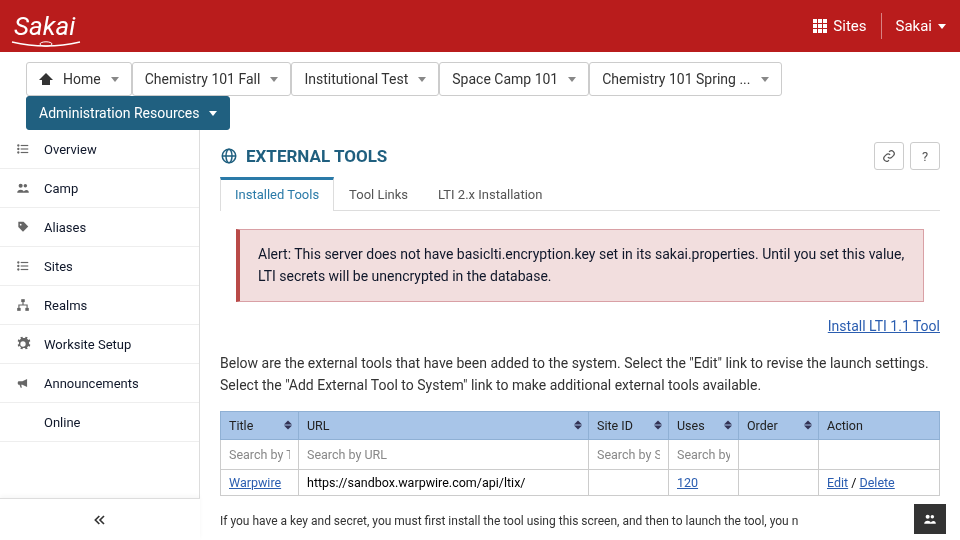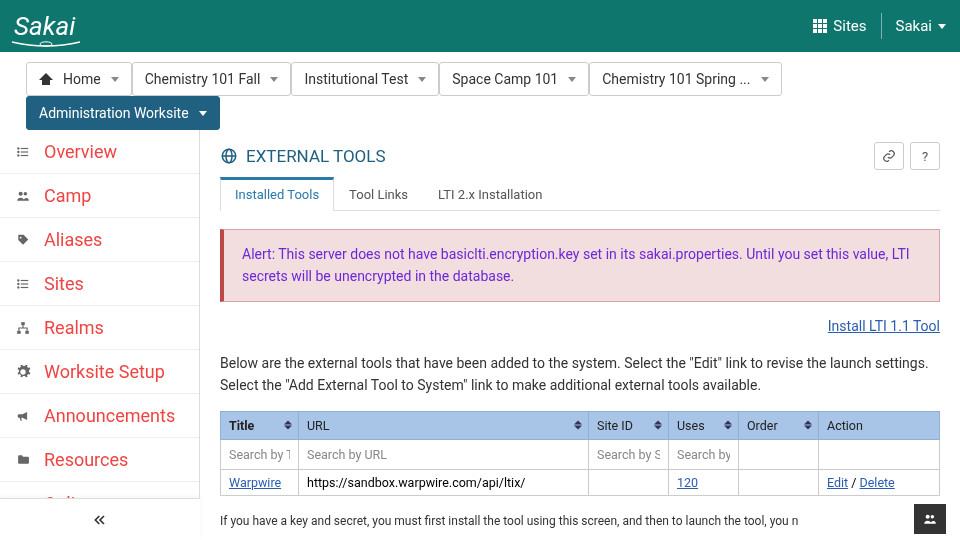--- a/index.html
+++ b/index.html
@@ -1,47 +1,47 @@
 <!DOCTYPE html>
 <html><head>
 <meta charset="utf-8">
 <style>
 *{box-sizing:border-box;margin:0;padding:0;font-family:-apple-system,BlinkMacSystemFont,"Segoe UI",Roboto,Arial,sans-serif}
 body{background:#fff;width:960px;height:540px;overflow:hidden;position:relative}
-.topbar{background:#0f766e;height:52px;display:flex;align-items:center;justify-content:space-between;padding:0 14px;color:#fff}
+.topbar{background:#b91c1c;height:52px;display:flex;align-items:center;justify-content:space-between;padding:0 14px;color:#fff}
 .logo{font-family:Georgia,serif;font-size:26px;font-style:italic;position:relative}
 .logo-underline{position:absolute;left:-4px;bottom:-6px;width:72px;height:8px}
 .topbar-right{display:flex;align-items:center;gap:14px}
 .sites-btn{display:flex;align-items:center;gap:6px;font-size:15px;cursor:pointer}
 .grid-icon{display:inline-grid;grid-template-columns:repeat(3,4px);grid-template-rows:repeat(3,4px);gap:1px}
 .grid-icon span{background:#fff;width:4px;height:4px}
 .divider{width:1px;height:26px;background:rgba(255,255,255,.45)}
 .user-menu{display:flex;align-items:center;gap:6px;font-size:15px;cursor:pointer}
 .nav-tabs{padding:10px 26px 0;display:flex;flex-wrap:wrap;gap:0}
 .nav-tab{border:1px solid #ccc;border-radius:3px;background:#fff;padding:8px 12px;font-size:14px;display:flex;align-items:center;gap:10px;cursor:pointer;color:#333}
 .nav-tab.active{background:#206080;border-color:#206080;color:#fff}
 .nav-tab.active .chev{border-top-color:#fff}
 .home-icon{width:14px;height:12px;position:relative;display:inline-block}
 .home-icon::before{content:"";position:absolute;top:0;left:0;border-left:7px solid transparent;border-right:7px solid transparent;border-bottom:7px solid #333}
 .home-icon::after{content:"";position:absolute;bottom:0;left:3px;width:8px;height:6px;background:#333}
 .chev{width:0;height:0;border-left:4px solid transparent;border-right:4px solid transparent;border-top:5px solid #888}
 .main{display:flex;height:calc(540px - 52px - 90px)}
 .sidebar{width:200px;border-right:1px solid #ddd;background:#fff}
-.side-item{display:flex;align-items:center;gap:12px;padding:11px 14px;font-size:18px;color:#ef4444;border-bottom:1px solid #eee;cursor:pointer}
+.side-item{display:flex;align-items:center;gap:12px;padding:11px 14px;font-size:13px;color:#0f172a;border-bottom:1px solid #eee;cursor:pointer}
 .side-icon{width:18px;height:16px;display:flex;align-items:center;justify-content:center;color:#666}
 .collapse-bar{position:absolute;left:0;bottom:0;width:200px;height:42px;border-top:1px solid #ddd;background:#fff;display:flex;align-items:center;justify-content:center;cursor:pointer;box-shadow:0 -2px 4px rgba(0,0,0,.04)}
 .content{flex:1;padding:12px 20px 0 20px;overflow:hidden}
 .page-head{display:flex;align-items:center;justify-content:space-between}
-.page-title{display:flex;align-items:center;gap:8px;color:#1f5f7f;font-weight:400;font-size:17px}
+.page-title{display:flex;align-items:center;gap:8px;color:#1f5f7f;font-weight:700;font-size:17px}
 .page-actions{display:flex;gap:6px}
 .icon-btn{width:30px;height:28px;border:1px solid #ccc;border-radius:3px;background:#fff;display:flex;align-items:center;justify-content:center;cursor:pointer;font-size:13px;color:#555}
 .sub-tabs{display:flex;border-bottom:1px solid #ddd;margin-top:6px}
 .sub-tab{padding:9px 14px;font-size:13px;color:#555;cursor:pointer;border:1px solid transparent;border-bottom:none;position:relative;top:1px}
 .sub-tab.active{color:#2a7aa8;border-color:#ddd;background:#fff;border-top:3px solid #2a7aa8;padding-top:7px}
-.alert{border:1px solid #d9a0a5;border-left:4px solid #b94a48;background:#f2dede;color:#6d28d9;padding:14px 18px;margin:18px 0 14px;font-size:14px;line-height:1.55}
+.alert{border:1px solid #d9a0a5;border-left:4px solid #b94a48;background:#f2dede;color:#0f172a;padding:14px 18px;margin:18px 16px 14px;font-size:14px;line-height:1.55}
 .install-link{text-align:right;margin-bottom:18px}
 .install-link a{color:#2a5db0;text-decoration:underline;font-size:14px;cursor:pointer}
 .intro{font-size:14px;color:#333;line-height:1.55;margin-bottom:14px}
 table{width:100%;border-collapse:collapse;font-size:12.5px}
 th{background:#a8c5e8;border:1px solid #8fb0d4;padding:6px 8px;text-align:left;font-weight:400;color:#222;position:relative}
 .sort{position:absolute;right:6px;top:50%;transform:translateY(-50%);display:flex;flex-direction:column;gap:1px}
 .sort .up{width:0;height:0;border-left:4px solid transparent;border-right:4px solid transparent;border-bottom:4px solid #335}
 .sort .dn{width:0;height:0;border-left:4px solid transparent;border-right:4px solid transparent;border-top:4px solid #335}
 td{border:1px solid #ccc;padding:5px 8px;background:#fff}
 td input{width:100%;border:none;outline:none;font-size:12.5px;padding:2px 0;background:transparent}
@@ -101,21 +101,21 @@
     </div>
     <div class="nav-tab">
       <span>Space Camp 101</span>
       <span class="chev"></span>
     </div>
     <div class="nav-tab">
       <span>Chemistry 101 Spring ...</span>
       <span class="chev"></span>
     </div>
     <div class="nav-tab active">
-      <span>Administration Worksite</span>
+      <span>Administration Resources</span>
       <span class="chev"></span>
     </div>
   </div>
 
 <div class="main">
   <div class="sidebar" id="sidebar">
       <div class="side-item">
         <span class="side-icon">
           <svg width="16" height="14" viewBox="0 0 24 24" fill="none" stroke="#666" stroke-width="2">
             <line x1="8" y1="6" x2="21" y2="6"></line>
@@ -181,28 +181,20 @@
       </div>
       <div class="side-item">
         <span class="side-icon">
           <svg width="16" height="14" viewBox="0 0 24 24" fill="none" stroke="#666" stroke-width="2">
             <path d="M3 11v2a2 2 0 002 2h1l2 5h2l-1-5h2l8 4V5l-8 4H5a2 2 0 00-2 2z" fill="#666" stroke="none"></path>
           </svg>
         </span>
         <span>Announcements</span>
       </div>
       <div class="side-item">
-        <span class="side-icon">
-          <svg width="16" height="13" viewBox="0 0 24 24" fill="#666">
-            <path d="M3 6a2 2 0 012-2h5l2 3h9a2 2 0 012 2v9a2 2 0 01-2 2H5a2 2 0 01-2-2z"></path>
-          </svg>
-        </span>
-        <span>Resources</span>
-      </div>
-      <div class="side-item">
         <span class="side-icon"></span>
         <span>Online</span>
       </div>
     </div>
 
   <div class="content">
     <div class="page-head">
       <div class="page-title">
         <svg width="18" height="18" viewBox="0 0 24 24">
             <circle cx="12" cy="12" r="9" fill="none" stroke="#1f5f7f" stroke-width="2"></circle>
@@ -229,21 +221,21 @@
 
     <div class="alert">Alert: This server does not have basiclti.encryption.key set in its sakai.properties. Until you set this value, LTI secrets will be unencrypted in the database.</div>
 
     <div class="install-link"><a>Install LTI 1.1 Tool</a></div>
 
     <div class="intro">Below are the external tools that have been added to the system. Select the "Edit" link to revise the launch settings. Select the "Add External Tool to System" link to make additional external tools available.</div>
 
     <table>
       <thead>
           <tr id="thead-row">
-            <th style="width: 78px; font-weight: bold;"><span>Title</span><span class="sort">
+            <th style="width: 78px;"><span>Title</span><span class="sort">
                 <span class="up"></span>
                 <span class="dn"></span>
               </span></th>
             <th style="width: 290px;"><span>URL</span><span class="sort">
                 <span class="up"></span>
                 <span class="dn"></span>
               </span></th>
             <th style="width: 80px;"><span>Site ID</span><span class="sort">
                 <span class="up"></span>
                 <span class="dn"></span>

